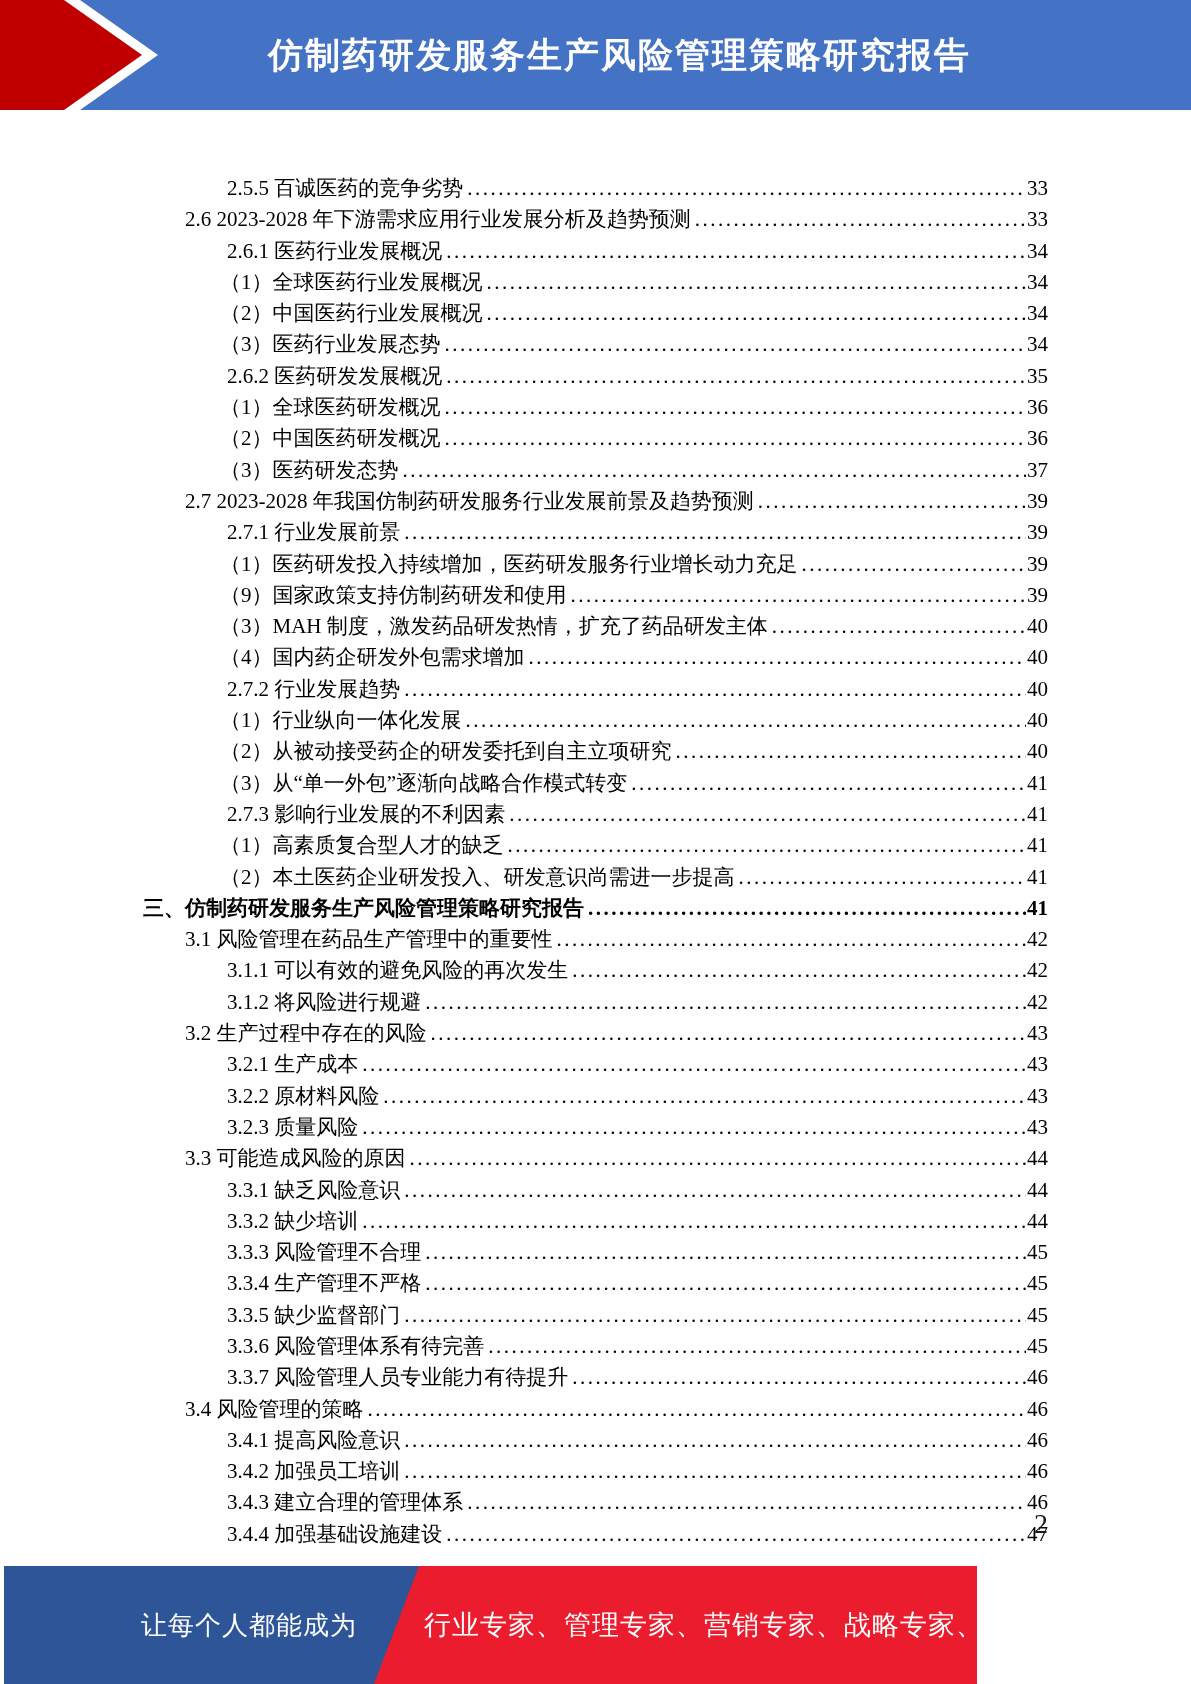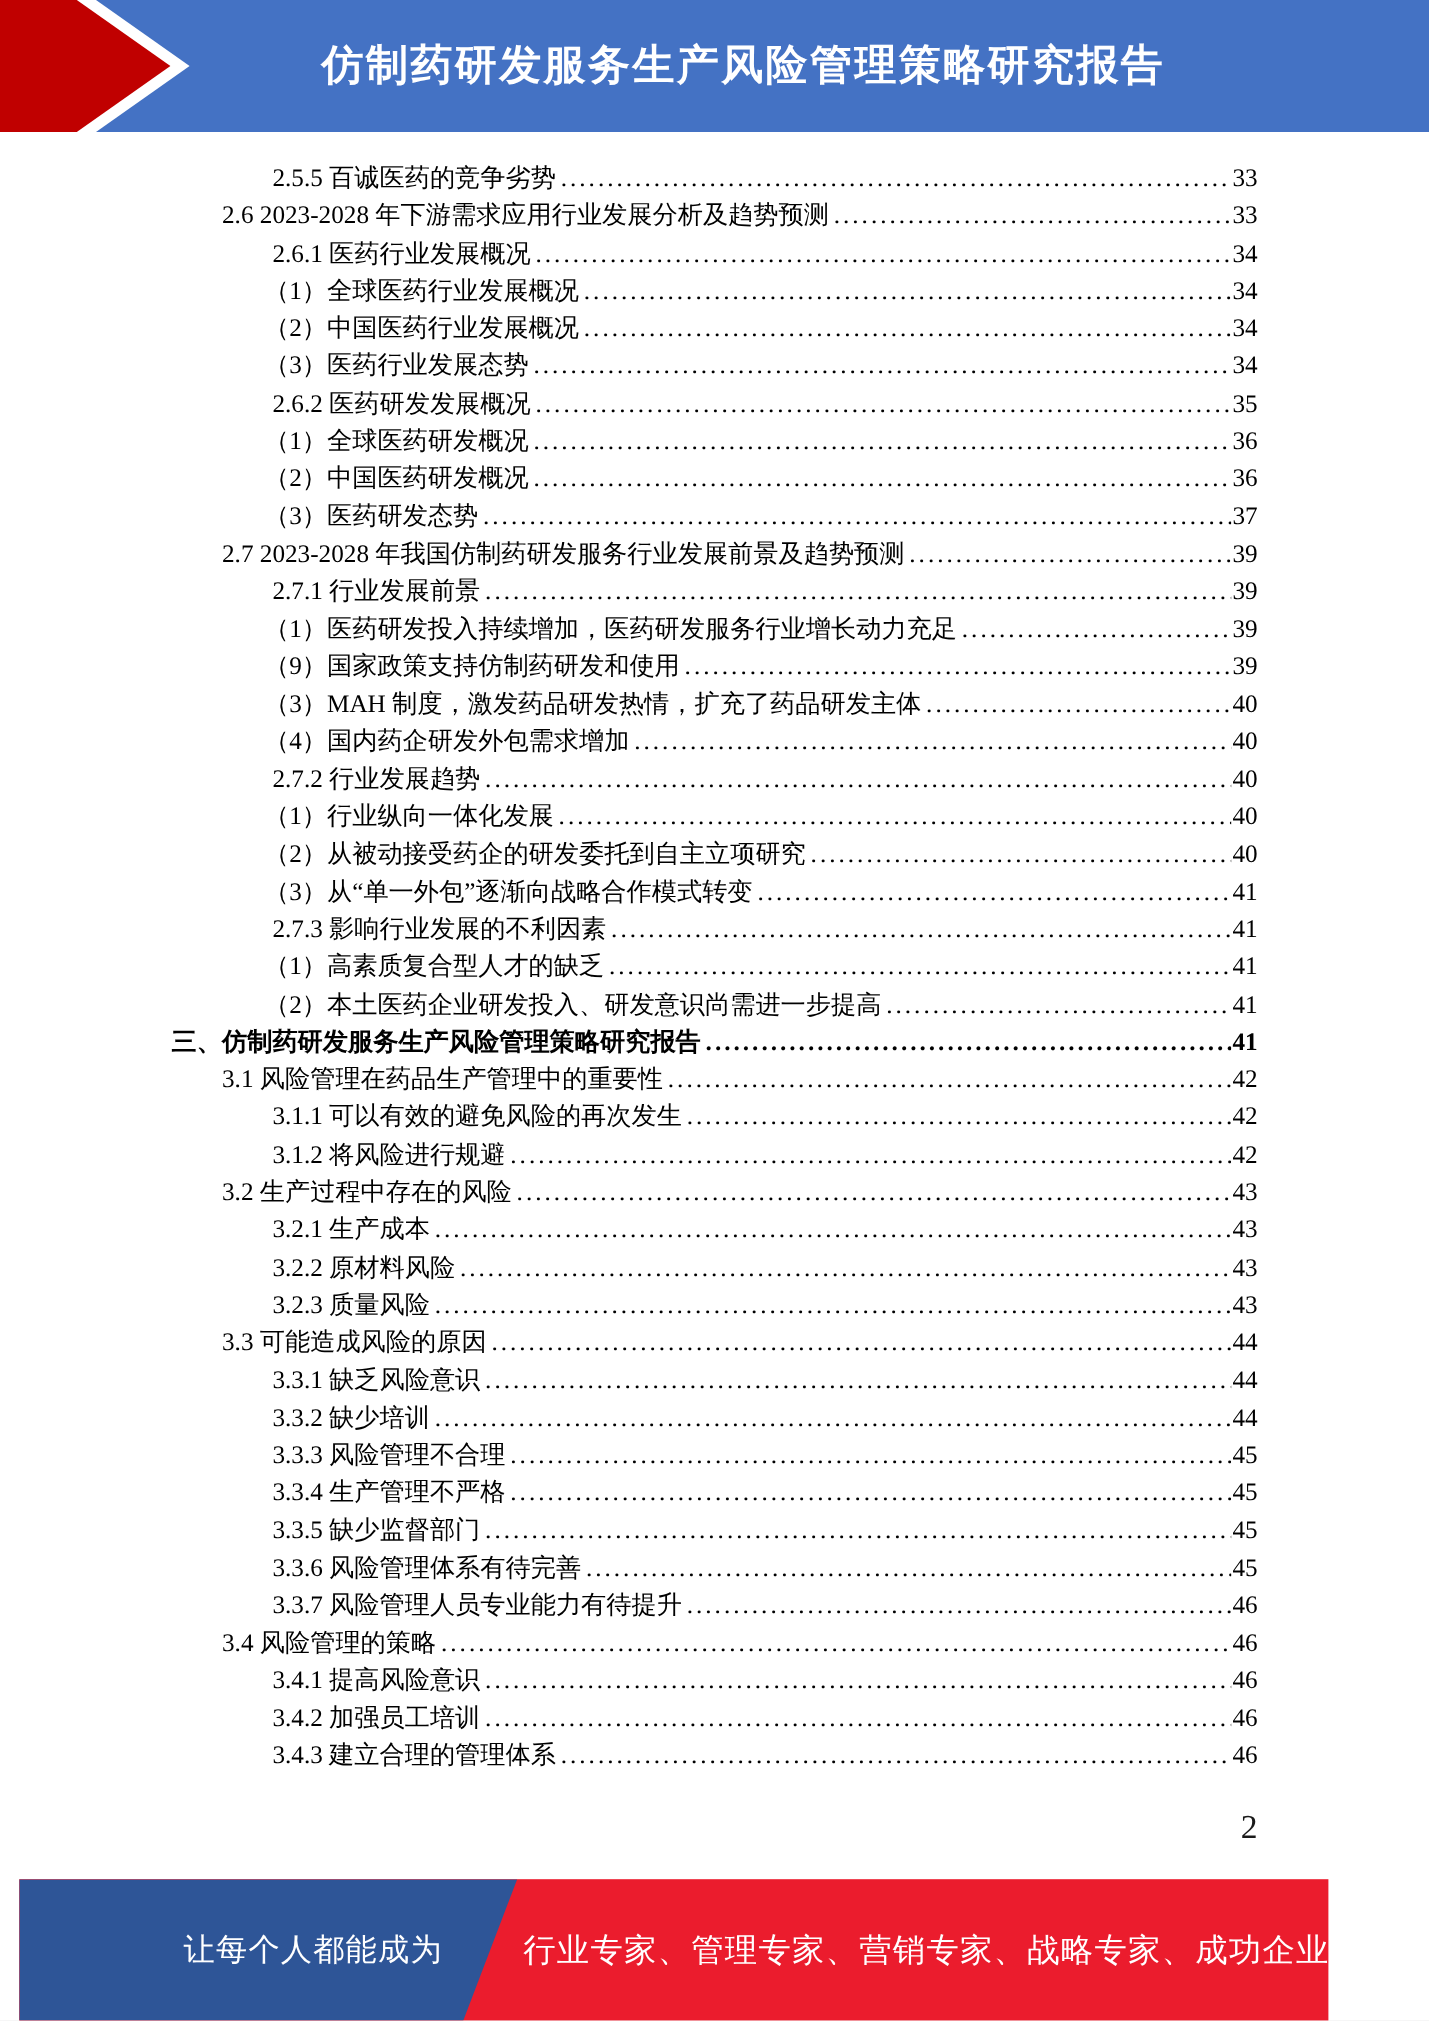--- a/index.html
+++ b/index.html
@@ -40,29 +40,29 @@
   .toc-row.lv2{padding-left:84px;text-align:center;}
   .toc-row.lv3{padding-left:77px;}
   .toc-label{white-space:nowrap;}
   .toc-dots{
     flex:1;overflow:hidden;white-space:nowrap;margin:0 1px 0 4px;
   }
   .toc-dots::after{
     content:"....................................................................................................................................................................................................................................................................................................";
     letter-spacing:2.5px;
   }
-  .toc-page{flex:none;white-space:nowrap;}
+  .toc-page{flex:none;white-space:nowrap;margin-top:40px;}
   
   .page-num{
     position:absolute;top:1508px;right:143px;
     font-size:28px;color:#1a1a1a;
   }
   
   .footer{
-    position:absolute;left:16px;bottom:0;width:1091px;height:118px;
+    position:absolute;left:4px;bottom:0;width:973px;height:118px;
     background:#EB1C2D;
   }
   .footer-blue{
     position:absolute;left:0;top:0;width:100%;height:100%;
     background:#2E5597;
     -webkit-clip-path:polygon(0 0,415px 0,370px 100%,0 100%);
     clip-path:polygon(0 0,415px 0,370px 100%,0 100%);
   }
   .footer-left{
     position:absolute;left:120px;top:50%;width:250px;
@@ -299,20 +299,25 @@
       <div class="toc-row lv2">
         <span class="toc-label">3.4.2 加强员工培训</span>
         <span class="toc-dots"></span>
         <span class="toc-page">46</span>
       </div>
       <div class="toc-row lv2">
         <span class="toc-label">3.4.3 建立合理的管理体系</span>
         <span class="toc-dots"></span>
         <span class="toc-page">46</span>
       </div>
+      <div class="toc-row lv2">
+        <span class="toc-label">3.4.4 加强基础设施建设</span>
+        <span class="toc-dots"></span>
+        <span class="toc-page">47</span>
+      </div>
     </main>
 
   <div class="page-num">2</div>
 
   <footer class="footer">
     <div class="footer-blue"></div>
     <div class="footer-left">让每个人都能成为</div>
     <div class="footer-right">行业专家、管理专家、营销专家、战略专家、成功企业家……</div>
   </footer>
 

